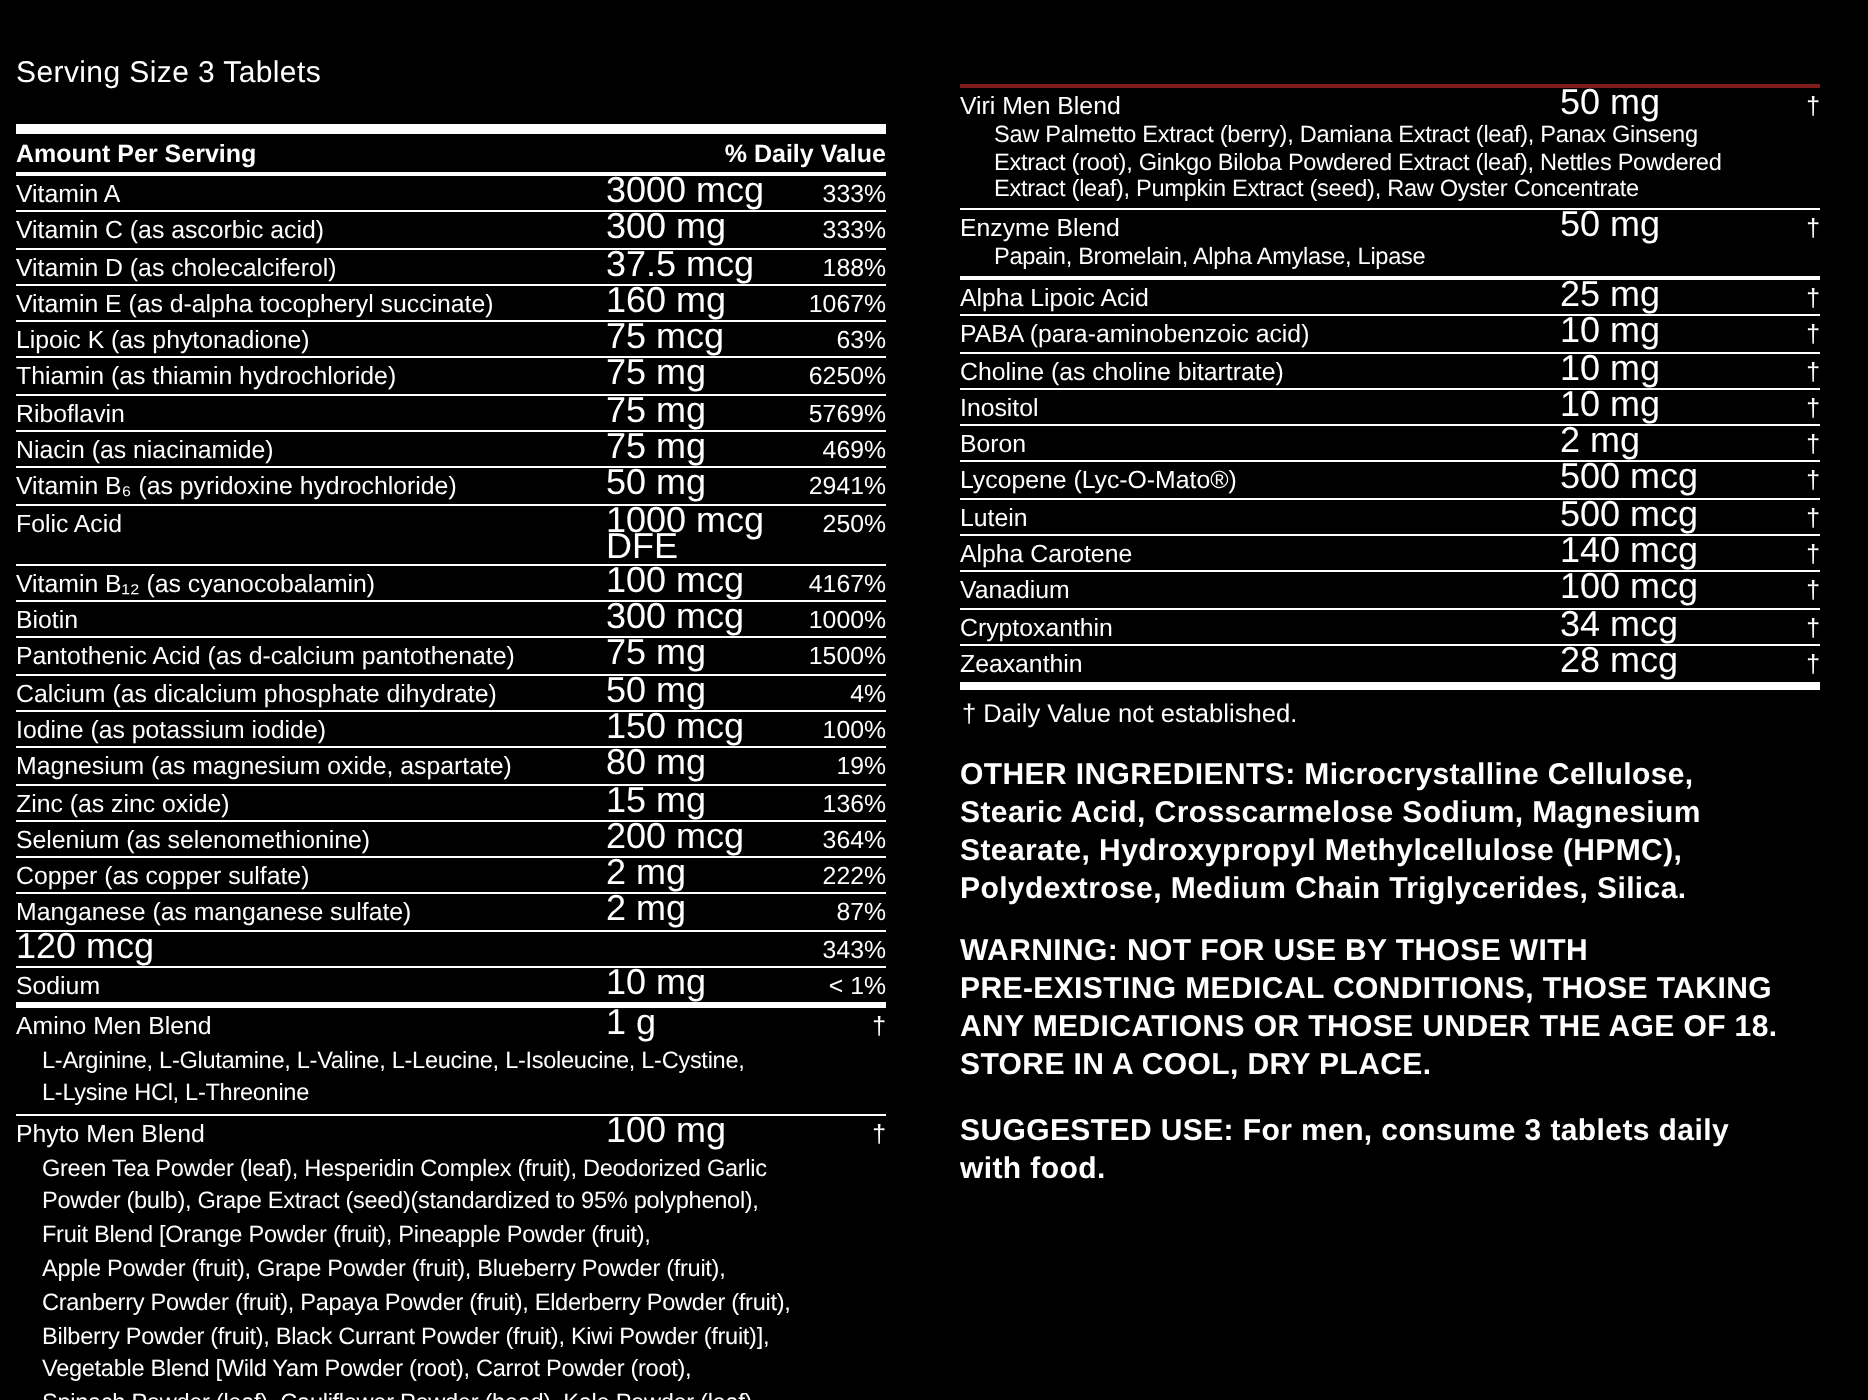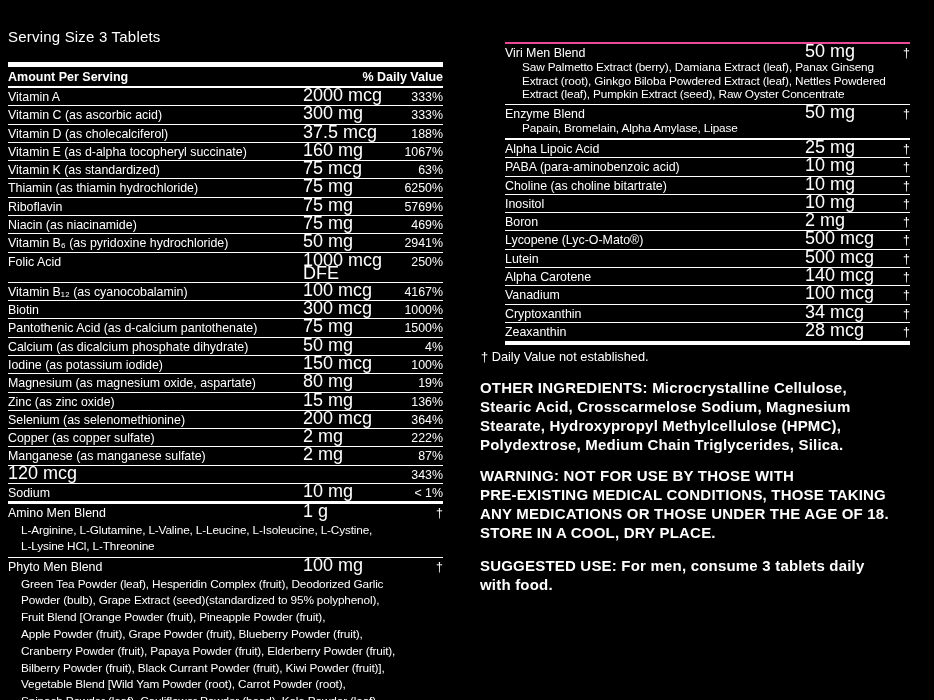--- a/index.html
+++ b/index.html
@@ -26,21 +26,21 @@
   .line1{display:flex;align-items:baseline;padding:1px 0 .5px;}
   .n-name{flex:none;width:295px;font-size:12.4px;line-height:13.8px;}
   .n-amt{flex:none;width:92px;font-size:18px;line-height:13.8px;}
   .n-dv{flex:1;text-align:right;font-size:12.4px;line-height:13.8px;}
   .n-sub{font-size:12.2px;line-height:13.8px;padding:0 0 1.5px 12px;}
 
   .blends > .brow + .brow{border-top:1.5px solid #fff;}
   .b-ing{white-space:pre-line;font-size:11.8px;letter-spacing:-.15px;padding:0 0 2px 13px;}
   .ltable .b-ing{line-height:16.8px;}
 
-  .rtable{border-top:2px solid #ec4899;margin-left:25px;}
+  .rtable{border-top:2px solid #7f1d1d;}
   .rtable .n-name{width:300px;}
   .rtable .n-amt{width:82px;}
   .rtable .b-ing{line-height:13.6px;padding-left:17px;}
   .rtable .rows{border-top:2px solid #fff;}
 
   .footnote{font-size:12.8px;line-height:15px;padding:4px 0 0 1px;}
   .para{
     white-space:pre-line;font-weight:bold;font-size:15px;line-height:19px;
     letter-spacing:.2px;
   }
@@ -57,21 +57,21 @@
     <div class="serving">Serving Size 3 Tablets</div>
     <div class="thickbar"></div>
     <div class="thead">
       <span>Amount Per Serving</span>
       <span>% Daily Value</span>
     </div>
     <div class="rows">
   <div class="nrow">
     <div class="line1">
       <span class="n-name">Vitamin A</span>
-      <span class="n-amt">2000 mcg</span>
+      <span class="n-amt">3000 mcg</span>
       <span class="n-dv">333%</span>
     </div>
   </div>
 
   <div class="nrow">
     <div class="line1">
       <span class="n-name">Vitamin C (as ascorbic acid)</span>
       <span class="n-amt">300 mg</span>
       <span class="n-dv">333%</span>
     </div>
@@ -91,21 +91,21 @@
     <div class="line1">
       <span class="n-name">Vitamin E (as d-alpha tocopheryl succinate)</span>
       <span class="n-amt">160 mg</span>
       <span class="n-dv">1067%</span>
     </div>
 
   </div>
 
   <div class="nrow">
     <div class="line1">
-      <span class="n-name">Vitamin K (as standardized)</span>
+      <span class="n-name">Lipoic K (as phytonadione)</span>
       <span class="n-amt">75 mcg</span>
       <span class="n-dv">63%</span>
     </div>
 
   </div>
 
   <div class="nrow">
     <div class="line1">
       <span class="n-name">Thiamin (as thiamin hydrochloride)</span>
       <span class="n-amt">75 mg</span>

